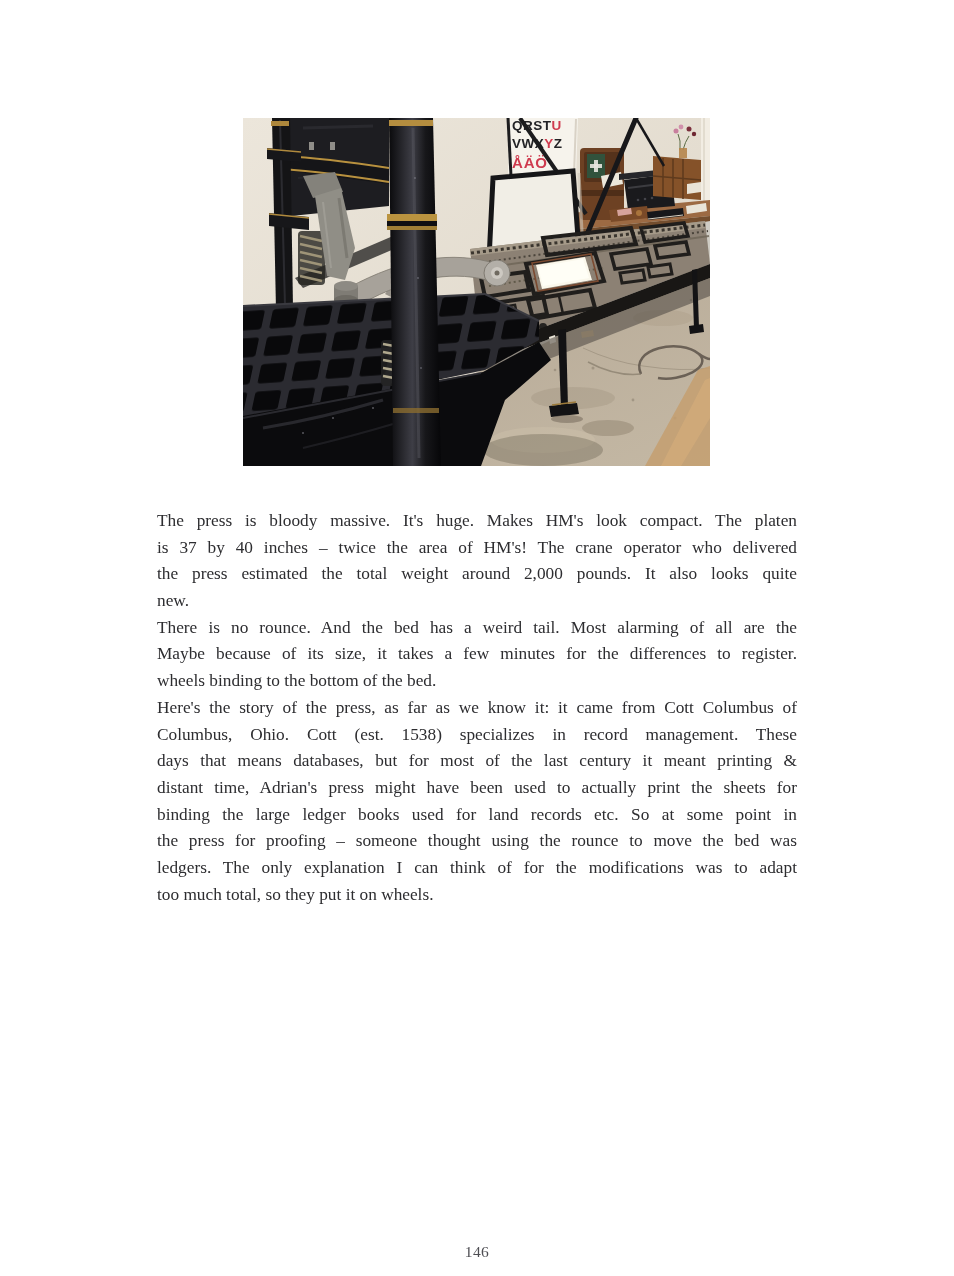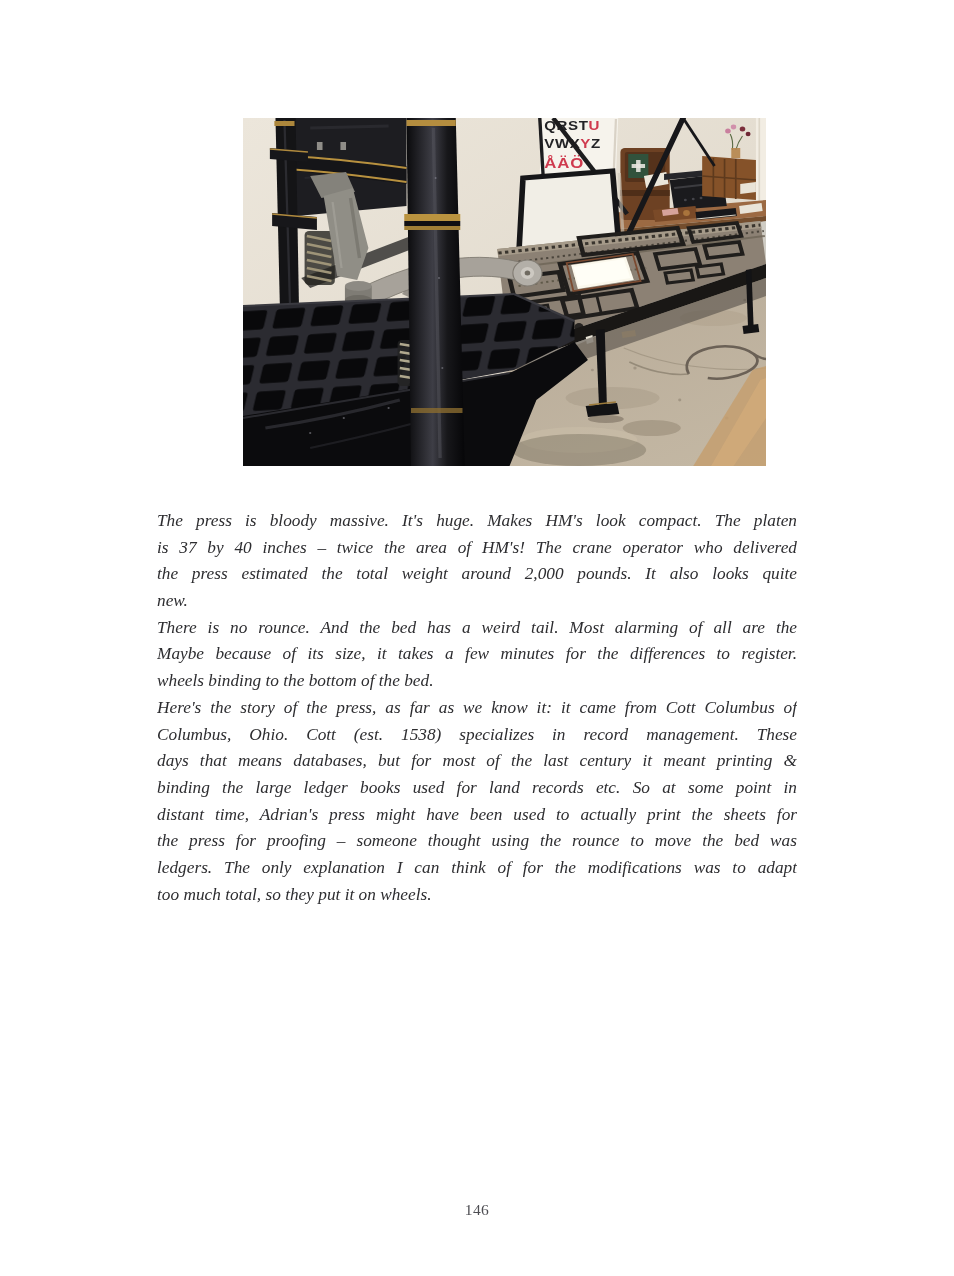--- a/index.html
+++ b/index.html
@@ -1,27 +1,27 @@
 <!DOCTYPE html>
 <html><head>
 <meta charset="utf-8">
 <style>
   html,body{margin:0;padding:0;background:#ffffff;}
   body{width:954px;height:1276px;position:relative;overflow:hidden;
        font-family:"Liberation Serif",serif;}
   .page{position:absolute;inset:0;background:#fff;}
-  figure.photo{position:absolute;left:243px;top:118px;width:523px;height:348px;margin:0;}
+  figure.photo{position:absolute;left:243px;top:118px;width:467px;height:348px;margin:0;}
   figure.photo svg{display:block;width:100%;height:100%;}
   .text-block{position:absolute;left:157px;top:508px;width:640px;
-              font-size:17.3px;line-height:26.7px;color:#2d2d30;font-style:italic;}
+              font-size:17.3px;line-height:26.7px;color:#2d2d30;}
   .para{margin:0;}
   .line{height:26.7px;overflow:hidden;}
   .line.j{text-align:justify;}
   .line.j::after{content:"";display:inline-block;width:100%;height:0;}
-  .page-number{position:absolute;left:0;top:1201px;width:954px;text-align:center;
+  .page-number{position:absolute;left:0;top:1243px;width:954px;text-align:center;
                font-size:15.5px;color:#4d4d52;letter-spacing:.4px;}
 </style>
 </head>
 <body>
 
 <div class="page">
 
   <figure class="photo">
     <svg viewBox="0 0 467 348" preserveAspectRatio="none">
       <defs>
@@ -283,22 +283,22 @@
       </div>
       <div class="para">
         <div class="line j">There is no rounce. And the bed has a weird tail. Most alarming of all are the</div>
         <div class="line j">Maybe because of its size, it takes a few minutes for the differences to register.</div>
         <div class="line">wheels binding to the bottom of the bed.</div>
       </div>
       <div class="para">
         <div class="line j">Here's the story of the press, as far as we know it: it came from Cott Columbus of</div>
         <div class="line j">Columbus, Ohio. Cott (est. 1538) specializes in record management. These</div>
         <div class="line j">days that means databases, but for most of the last century it meant printing &amp;</div>
+        <div class="line j">distant time, Adrian's press might have been used to actually print the sheets for</div>
         <div class="line j">binding the large ledger books used for land records etc. So at some point in</div>
-        <div class="line j">distant time, Adrian's press might have been used to actually print the sheets for</div>
         <div class="line j">the press for proofing – someone thought using the rounce to move the bed was</div>
         <div class="line j">ledgers. The only explanation I can think of for the modifications was to adapt</div>
         <div class="line">too much total, so they put it on wheels.</div>
       </div>
     </div>
 
   <div class="page-number">146</div>
 </div>
 
 </body></html>

